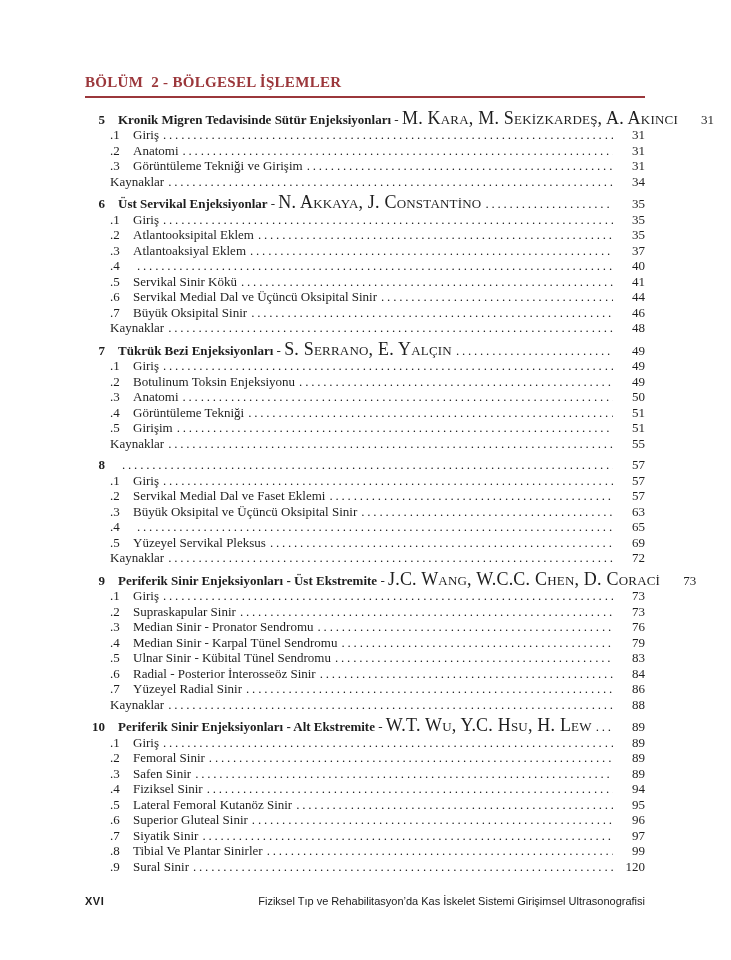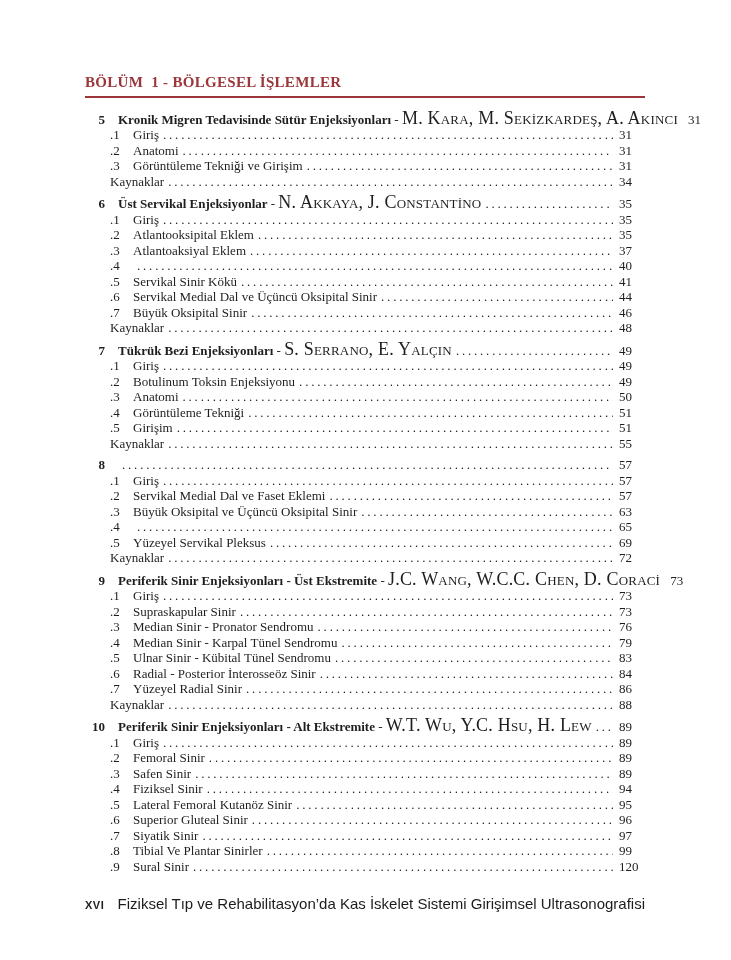--- a/index.html
+++ b/index.html
@@ -61,37 +61,37 @@
     text-align: right;
     margin: 0 6px 0 4px;
     letter-spacing: 2.8px;
     color: var(--ink);
   }
   .dots::before {
     content: "...................................................................................................................................................";
   }
   .pagenum {
     flex: 0 0 26px;
-    text-align: left;
+    text-align: right;
   }
   .footer {
     display: flex;
     align-items: baseline;
     justify-content: space-between;
     margin-top: 21px;
     font-family: "Liberation Sans", sans-serif;
   }
   .folio { font-weight: bold; font-size: 11px; letter-spacing: 0.5px; }
-  .book-title { font-size: 15px; color: #1c1c1c; }
+  .book-title { font-size: 11px; color: #1c1c1c; }
 </style>
 </head>
 <body>
 
 <div class="page">
-  <h1 class="header-title">BÖLÜM  1 - BÖLGESEL İŞLEMLER</h1>
+  <h1 class="header-title">BÖLÜM  2 - BÖLGESEL İŞLEMLER</h1>
   <div class="header-rule"></div>
 
   <div class="toc">
       <section class="toc-section">
         <div class="row chapter-row">
           <span class="chnum">5</span>
           <span class="titlewrap"><span class="chapter-title">Kronik Migren Tedavisinde Sütür Enjeksiyonları</span><span class="sep"> - </span><span class="authors">M. Kara, M. Sekizkardeş, A. Akıncı</span></span>
           <span class="dots"></span>
           <span class="pagenum">31</span>
         </div>

